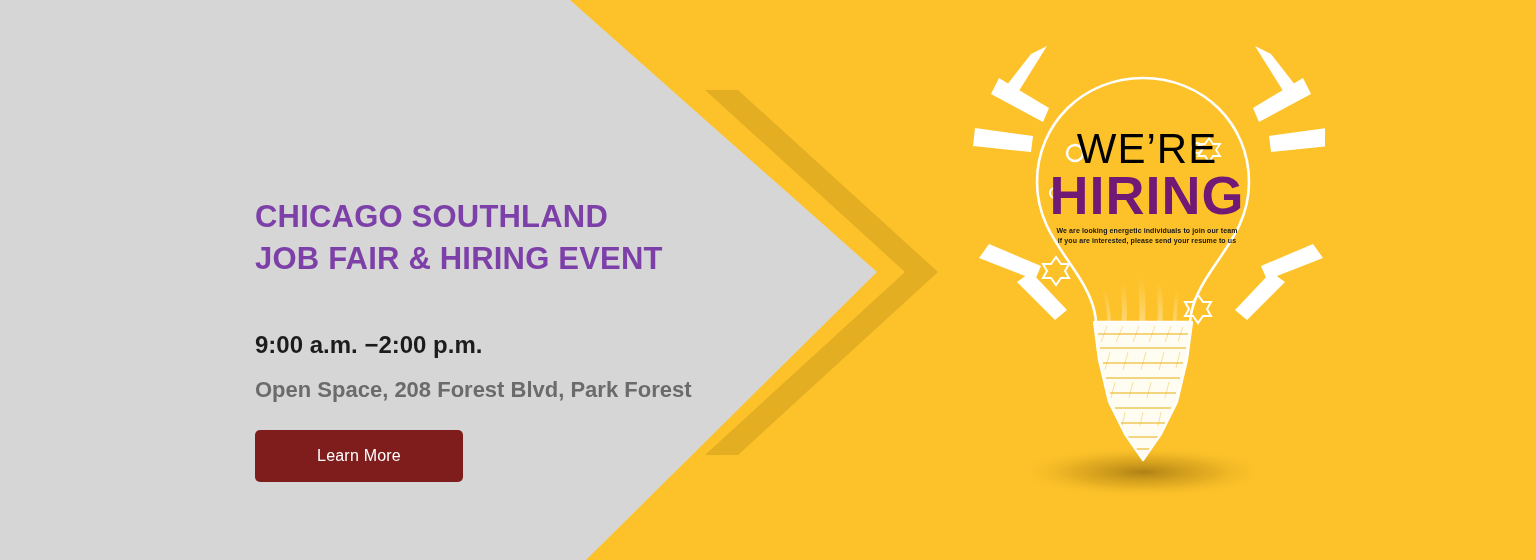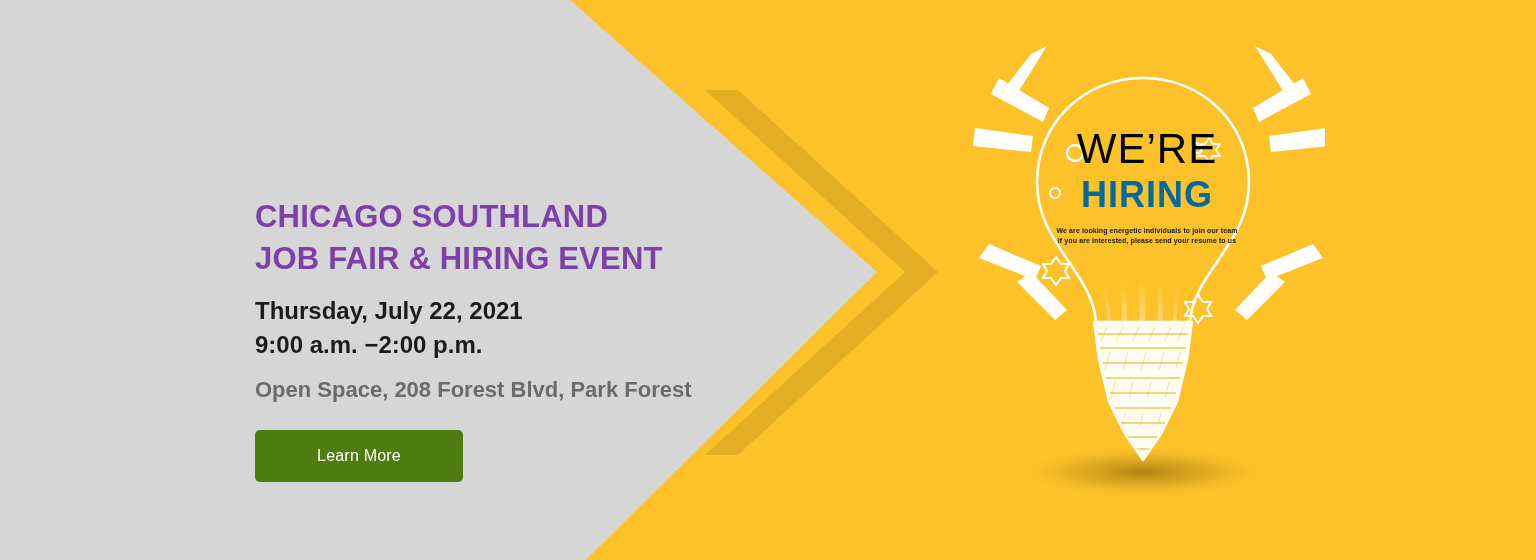--- a/index.html
+++ b/index.html
@@ -67,21 +67,21 @@
     white-space: nowrap;
   }
 
   .cta {
     display: block;
     margin-top: 26px;
     width: 208px;
     height: 52px;
     border: 0;
     border-radius: 5px;
-    background: #4d7c0f;
+    background: #7f1d1d;
     color: #ffffff;
     font-family: "Liberation Sans", sans-serif;
     font-size: 16px;
     letter-spacing: 0.2px;
     cursor: pointer;
     padding: 0;
   }
 
   
   .bulb-art {
@@ -102,22 +102,22 @@
   .were {
     display: block;
     color: #000000;
     font-size: 42px;
     line-height: 42px;
     font-weight: 400;
     letter-spacing: 1px;
   }
   .hiring {
     display: block;
-    color: #0369a1;
-    font-size: 36px;
+    color: #701a75;
+    font-size: 54px;
     line-height: 46px;
     font-weight: 700;
     letter-spacing: 1px;
     padding-top: 2px;
   }
   .tagline {
     display: block;
     color: #161616;
     font-size: 7px;
     line-height: 10px;
@@ -138,21 +138,21 @@
   </svg>
 
   <div class="content">
 
     <h1 class="headline">
       <span>CHICAGO SOUTHLAND</span><br>
       <span>JOB FAIR &amp; HIRING EVENT</span>
     </h1>
 
     <p class="meta">
-      <span>Thursday, July 22, 2021</span><br>
+      <br>
       <span>9:00 a.m. −2:00 p.m.</span>
     </p>
 
     <p class="venue">Open Space, 208 Forest Blvd, Park Forest</p>
 
     <button class="cta">Learn More</button>
   </div>
 
   <svg class="bulb-art" viewBox="0 0 370 500">
 

